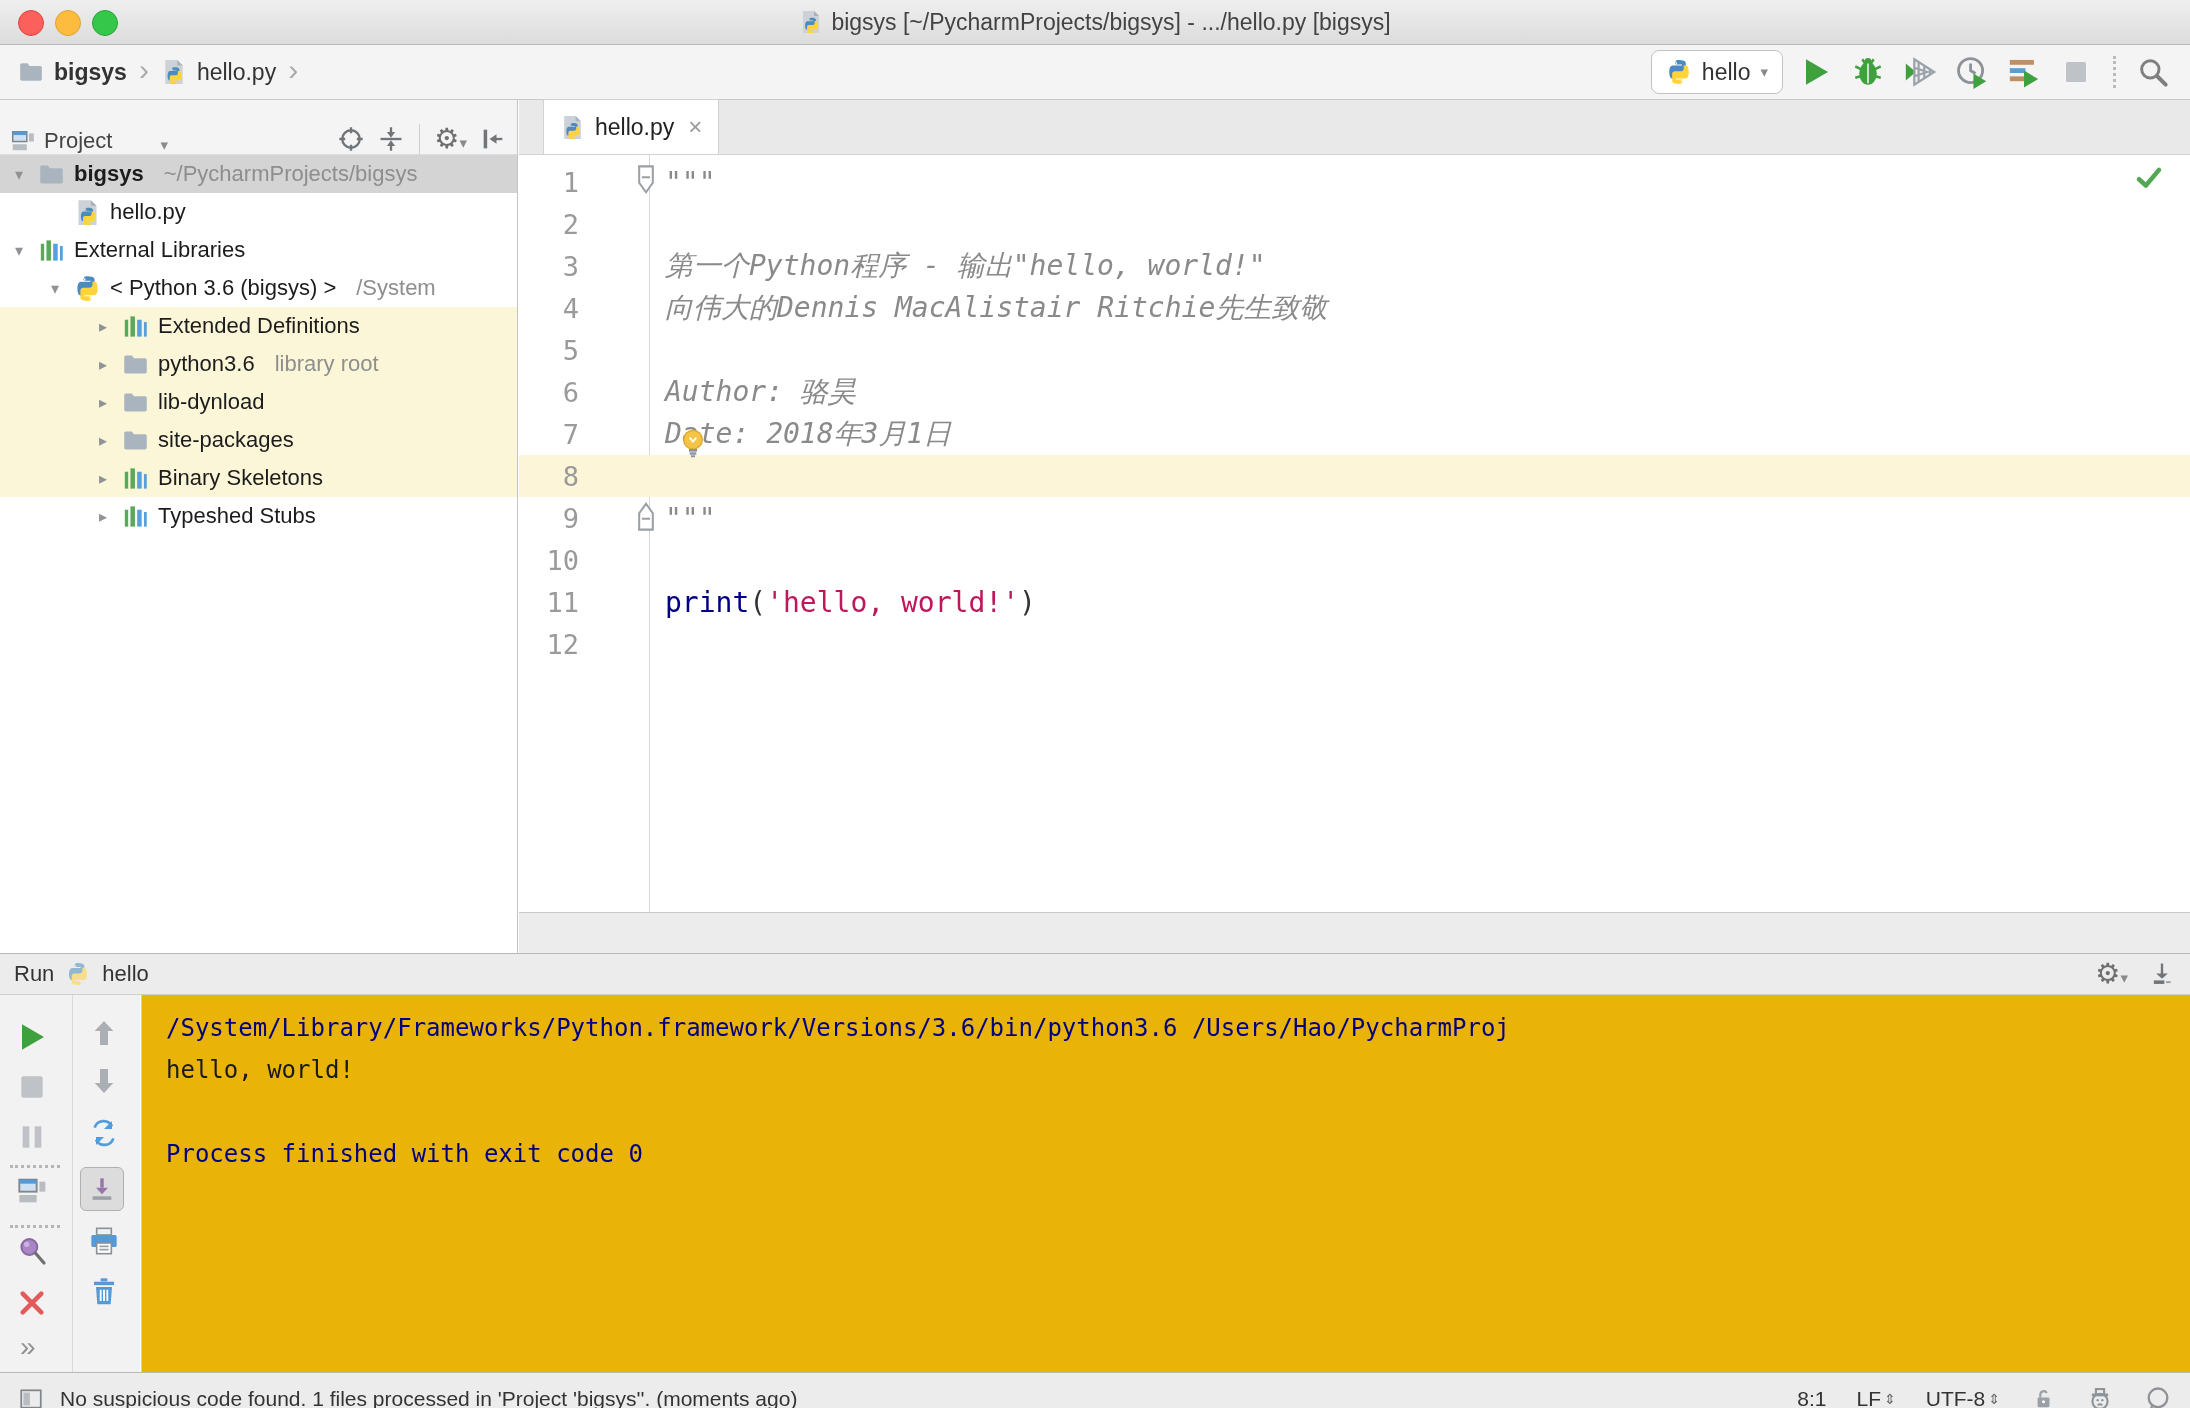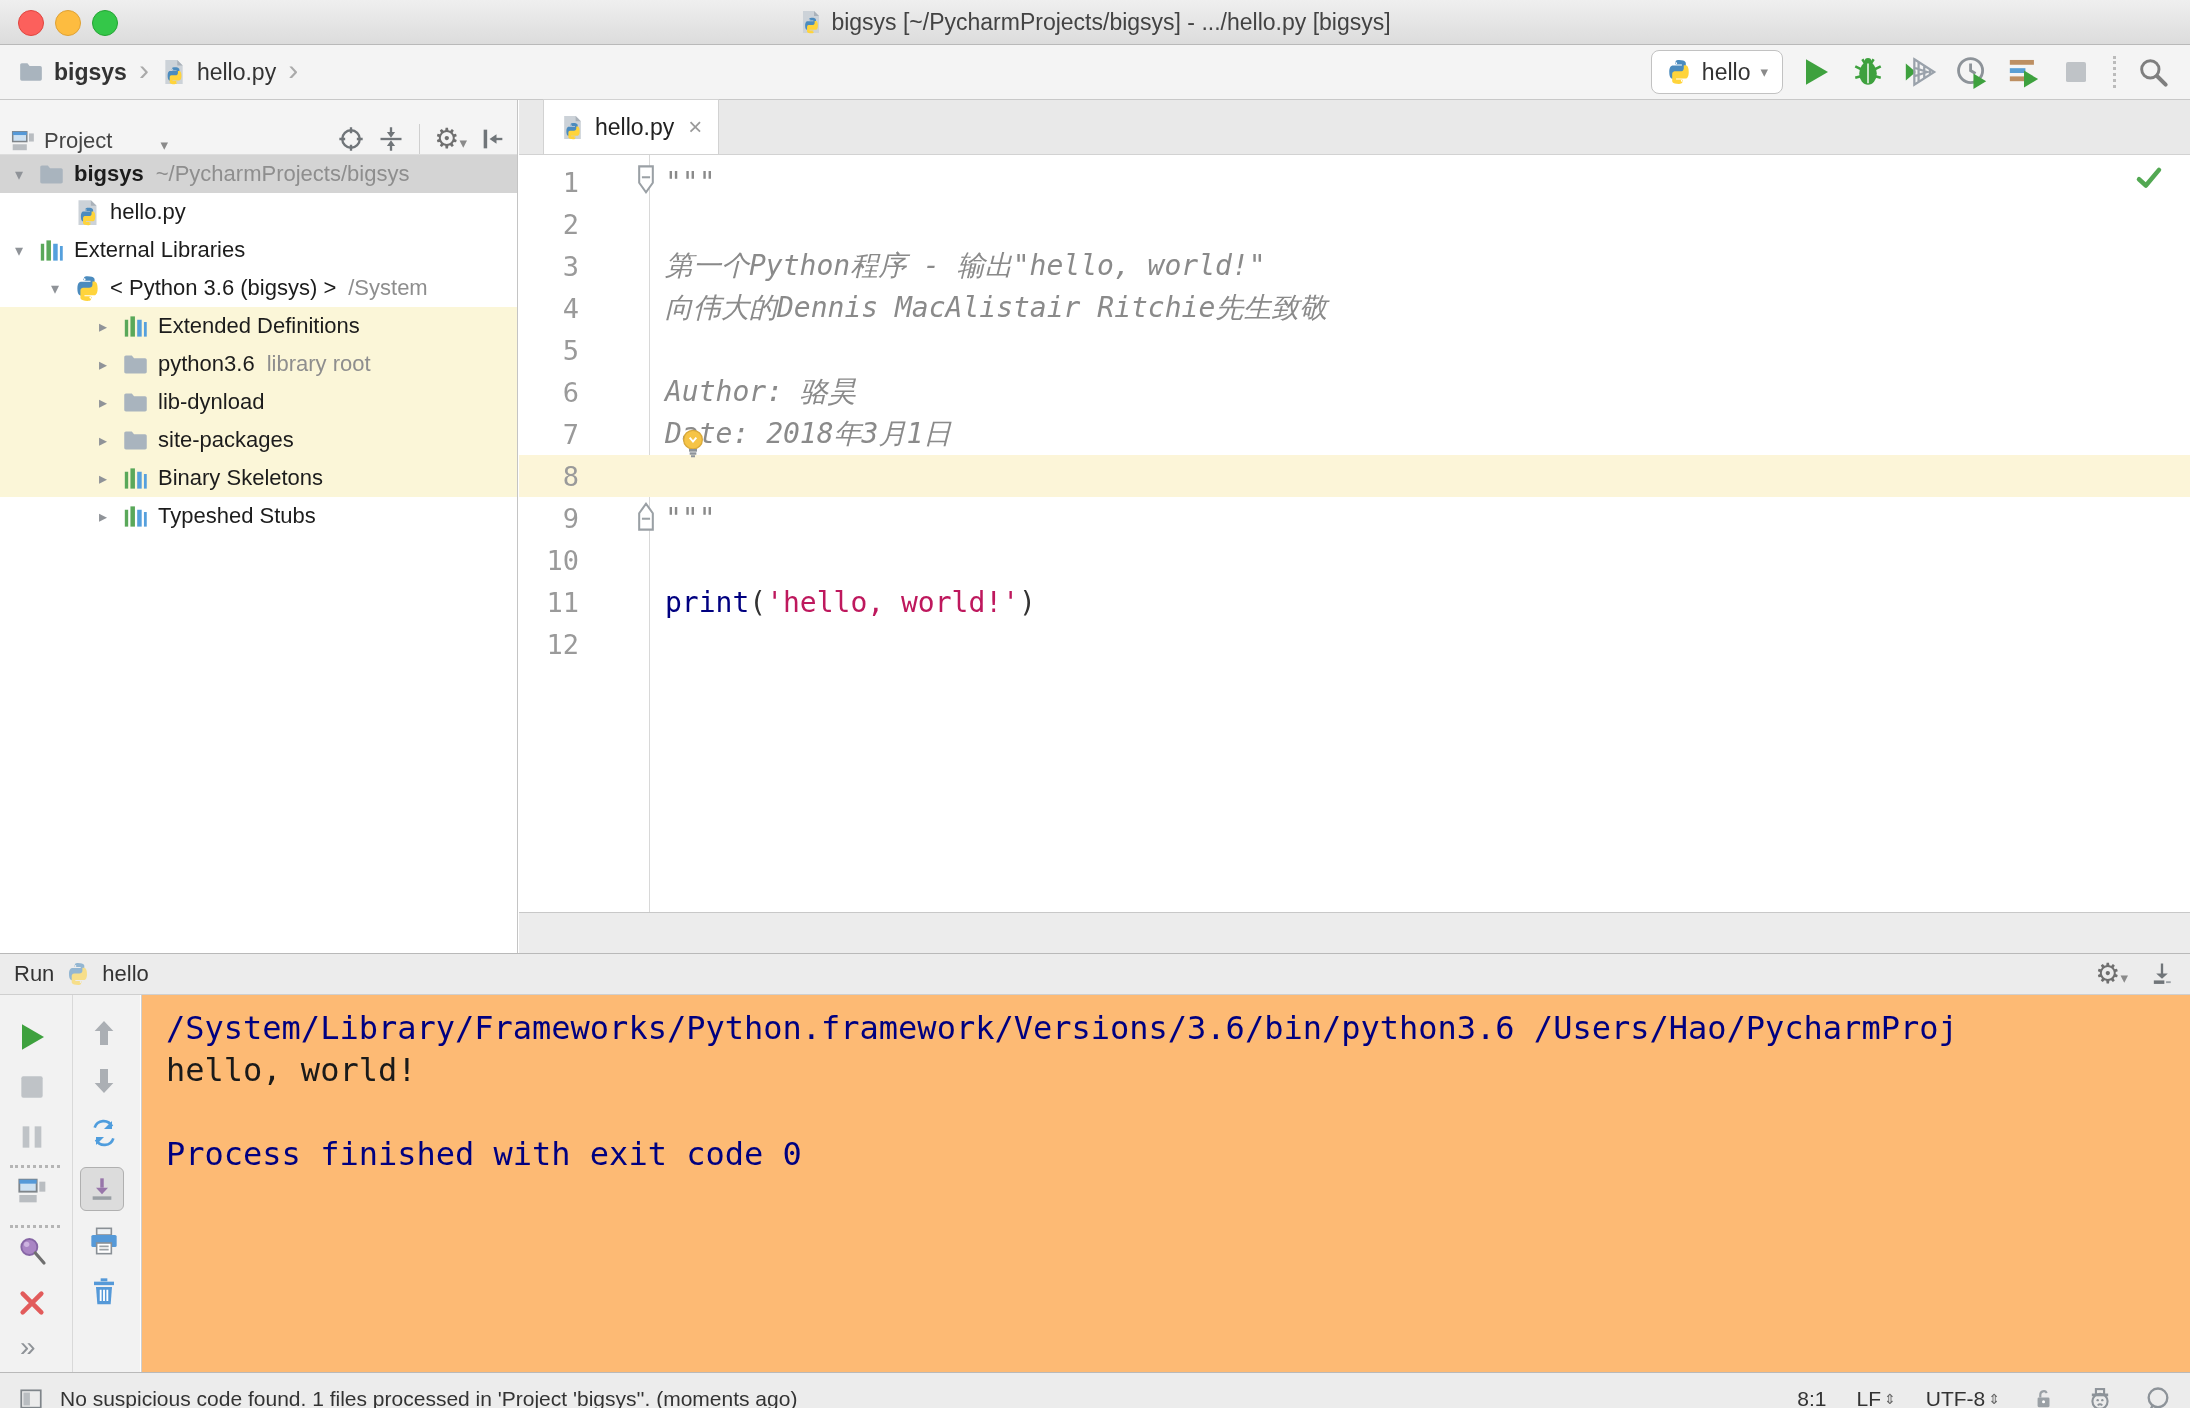--- a/index.html
+++ b/index.html
@@ -35,21 +35,21 @@
   .pp-sep{width:0;height:30px;border-left:1px solid #cfcfcf;margin:0 2px;}
   .gear{font-size:28px;color:#6f6f6f;line-height:1;}
   .tree{position:absolute;top:55px;left:0;right:0;bottom:0;background:#fff;}
   .trow{display:flex;align-items:center;height:38px;font-size:22px;white-space:nowrap;overflow:hidden;}
   .trow.sel{background:#d4d4d4;}
   .trow.hl{background:#fbf6d8;}
   .chev{width:38px;text-align:center;color:#8f9398;font-size:16px;flex:none;}
   .ind1{padding-left:36px;}  .ind2{padding-left:84px;}
   .ticon{width:27px;height:27px;margin-right:9px;flex:none;}
   .tlabel{color:#1c1c1c;}  .tlabel.b{font-weight:bold;}
-  .tannot{color:#8e8e8e;margin-left:12px;}
+  .tannot{color:#8e8e8e;margin-left:20px;}
   
   .ezone{position:absolute;top:100px;left:519px;right:0;height:853px;}
   .tabbar{height:54px;background:#e9e9e9;border-bottom:1px solid #d2d2d2;display:flex;align-items:flex-end;padding-left:24px;}
   .tab{height:54px;background:#fff;border:1px solid #d2d2d2;border-bottom:none;
     display:flex;align-items:center;gap:10px;padding:0 16px;font-size:23px;color:#222;}
   .tabx{color:#9a9a9a;font-size:24px;margin-left:4px;}
   .editor{position:absolute;top:55px;left:0;right:0;height:757px;background:#fff;overflow:hidden;
     font-family:"DejaVu Sans Mono",monospace;font-size:28px;}
   .gutterline{position:absolute;left:130px;top:0;bottom:0;width:0;border-left:1px solid #d8d8d8;}
   .codewrap{position:relative;padding-top:6px;}
@@ -72,21 +72,21 @@
   .rh-right{margin-left:auto;display:flex;align-items:center;gap:20px;}
   .run-body{position:absolute;top:42px;left:0;right:0;bottom:0;}
   .rtools{position:absolute;left:0;top:0;bottom:0;width:140px;background:#f2f2f2;}
   .rt-div{position:absolute;left:72px;top:0;bottom:0;width:0;border-left:1px solid #d9d9d9;}
   .ricon{position:absolute;width:32px;height:32px;}
   .dotsep{position:absolute;left:10px;width:50px;border-top:3px dotted #b5b5b5;}
   .pressed{position:absolute;left:80px;width:44px;height:44px;background:#dcdcdc;border:1px solid #b0b0b0;border-radius:6px;
     display:flex;align-items:center;justify-content:center;box-sizing:border-box;}
   .more{position:absolute;color:#8f9398;font-size:28px;}
   .console{position:absolute;left:141px;top:0;right:0;bottom:0;border-left:1px solid #cfcfcf;
-    background:#fdba74;padding:12px 0 0 24px;font-family:"DejaVu Sans Mono",monospace;font-size:32px;overflow:hidden;}
+    background:#eab308;padding:12px 0 0 24px;font-family:"DejaVu Sans Mono",monospace;font-size:24px;overflow:hidden;}
   .conline{height:42px;line-height:42px;white-space:pre;}
   .sys{color:#000080;}  .std{color:#1a1a1a;}
   
   .statusbar{position:absolute;top:1372px;left:0;right:0;height:52px;background:#ececec;border-top:1px solid #b9b9b9;
     display:flex;align-items:center;padding:12px 18px;gap:16px;font-size:21px;color:#333;box-sizing:border-box;}
   .sb-right{margin-left:auto;display:flex;align-items:center;gap:30px;}
   .sb-item{display:flex;align-items:center;gap:3px;}
   .ud{font-size:14px;color:#666;}
 </style>
 </head>

